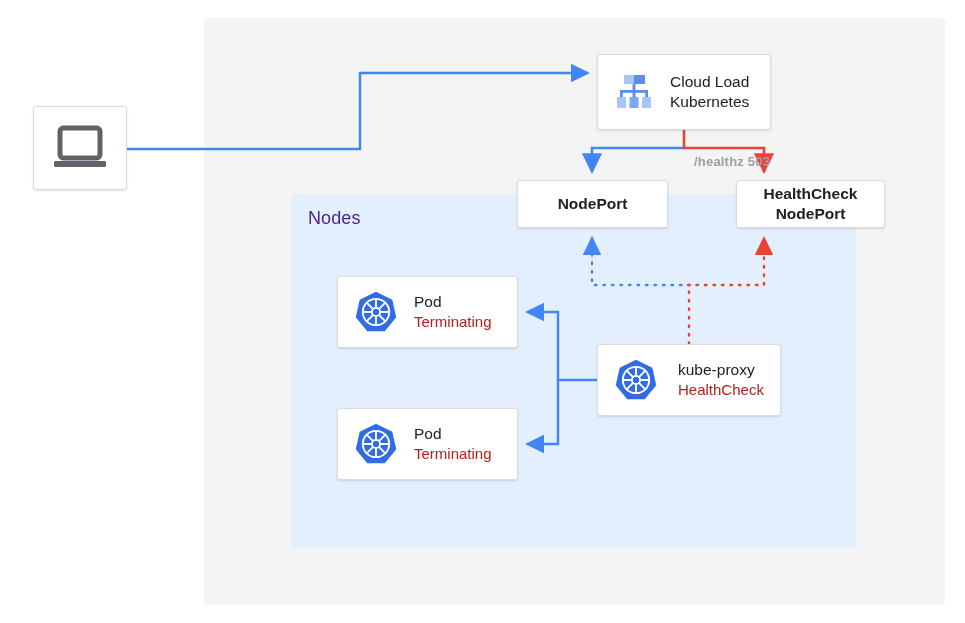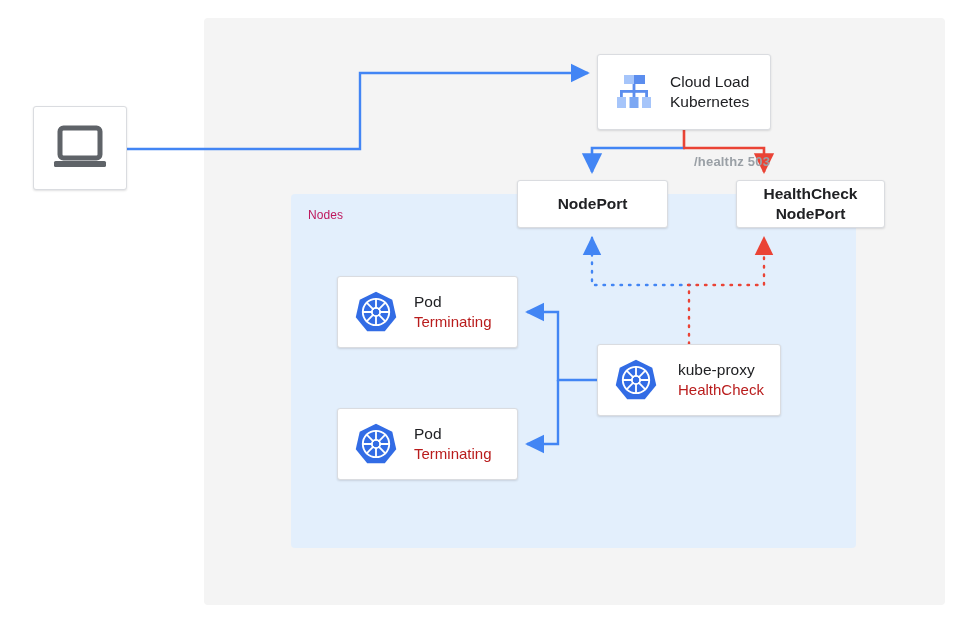--- a/index.html
+++ b/index.html
@@ -32,22 +32,22 @@
   .panel-blue {
     position: absolute;
     left: 291px; top: 194px;
     width: 565px; height: 354px;
     background: #e3effc;
     border-radius: 4px;
   }
   .nodes-label {
     position: absolute;
     left: 308px; top: 208px;
-    font-size: 12px;
-    color: #be185d;
+    font-size: 18px;
+    color: #4c1d95;
     letter-spacing: .1px;
   }
 
   
   .card {
     position: absolute;
     background: #ffffff;
     border: 1px solid #dadce0;
     border-radius: 3px;
     box-sizing: border-box;

